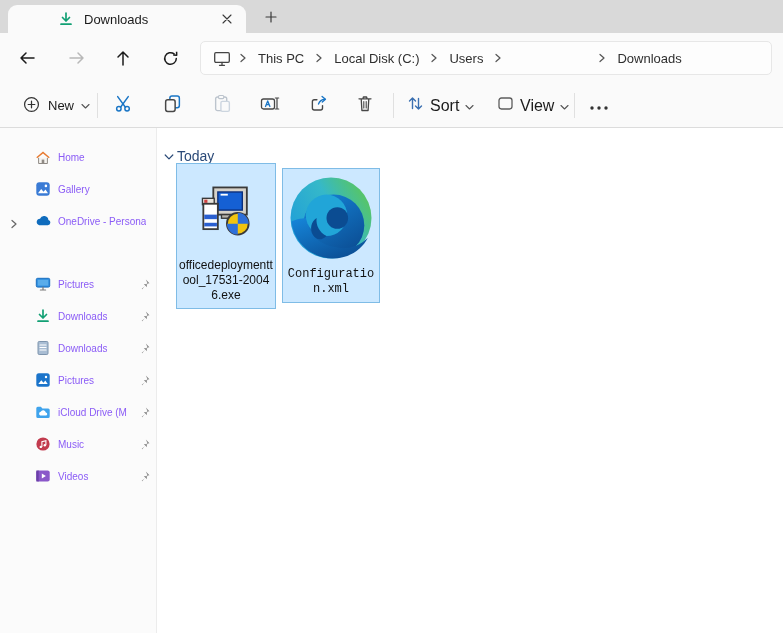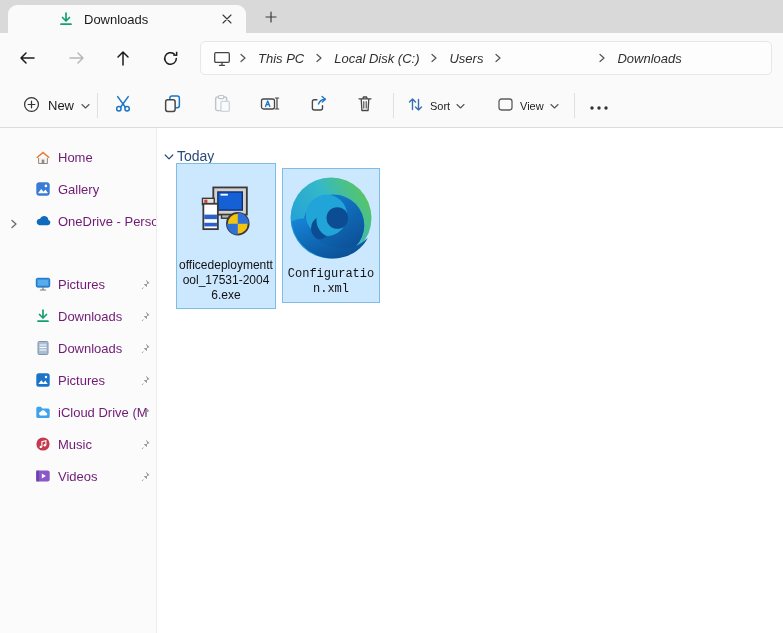--- a/index.html
+++ b/index.html
@@ -21,45 +21,45 @@
   
   .navbar { position:absolute; left:0; top:33px; width:783px; height:50px; background:#fafafa; }
   .nav-btn { position:absolute; top:8px; width:34px; height:34px; border-radius:5px;
              display:flex; align-items:center; justify-content:center; }
   .nav-back    { left:10px; }
   .nav-forward { left:60px; }
   .nav-up      { left:106px; }
   .nav-refresh { left:153px; }
   .addressbar { position:absolute; left:200px; top:8px; width:572px; height:34px;
                 background:#fdfdfd; border:1px solid #e7e7e7; border-radius:5px;
-                display:flex; align-items:center; padding:0 8px;font-style:italic; }
+                display:flex; align-items:center; padding:0 8px; }
   .crumb { font-size:13px; color:#2f2f2f; padding:4px 9px; border-radius:4px; white-space:nowrap; }
   .crumb-blank { width:92px; }
   .crumb-sep { display:flex; align-items:center; padding:0 2px; }
   .pc-icon { display:flex; align-items:center; padding:0 6px 0 4px; }
 
   
   .toolbar { position:absolute; left:0; top:83px; width:783px; height:45px; background:#fafafa;
              border-bottom:1px solid #dcdcdc;padding-left:38px; }
   .tb-sep { position:absolute; top:10px; width:1px; height:25px; background:#e0e0e0; }
   .tb-new { position:absolute; left:12px; top:6px; height:33px; padding:0 10px; border-radius:5px;
             display:flex; align-items:center; gap:7px; font-size:13px; }
   .tb-btn { position:absolute; top:6px; width:34px; height:33px; border-radius:5px;
             display:flex; align-items:center; justify-content:center; }
   .tb-group { position:absolute; top:6px; height:33px; padding:0 8px; border-radius:5px;
-              display:flex; align-items:center; gap:6px; font-size:11px; color:#1b1b1b; }
+              display:flex; align-items:center; gap:6px; font-size:16px; color:#1b1b1b; }
 
   
   .main { position:absolute; left:0; top:128px; width:783px; height:505px; display:flex; }
   .sidebar { width:157px; height:100%; background:#fbfbfb; border-right:1px solid #ececec;
              padding-top:13px; }
   .side-item { position:relative; height:32px; display:flex; align-items:center; }
   .side-chevron { position:absolute; left:10px; top:10px; }
   .side-icon { position:absolute; left:35px; top:8px; width:16px; height:16px; }
-  .side-label { margin-left:58px; font-size:13px; color:#701a75; white-space:nowrap;
+  .side-label { margin-left:58px; font-size:10px; color:#8b5cf6; white-space:nowrap;
                 overflow:hidden; max-width:92px; }
   .side-label.wide { max-width:99px; }
   .side-pin { position:absolute; right:5px; top:9px; }
   .side-gap { height:31px; }
 
   .content { position:relative; flex:1; background:#ffffff; }
   .group-header { position:absolute; left:7px; top:20px; display:flex; align-items:center; gap:3px;
                   font-size:14px; color:#2b4a78; }
   .tile { position:absolute; background:#cce8ff; border:1px solid #7fbce6;
           display:flex; flex-direction:column; align-items:center; padding-bottom:5px; }

